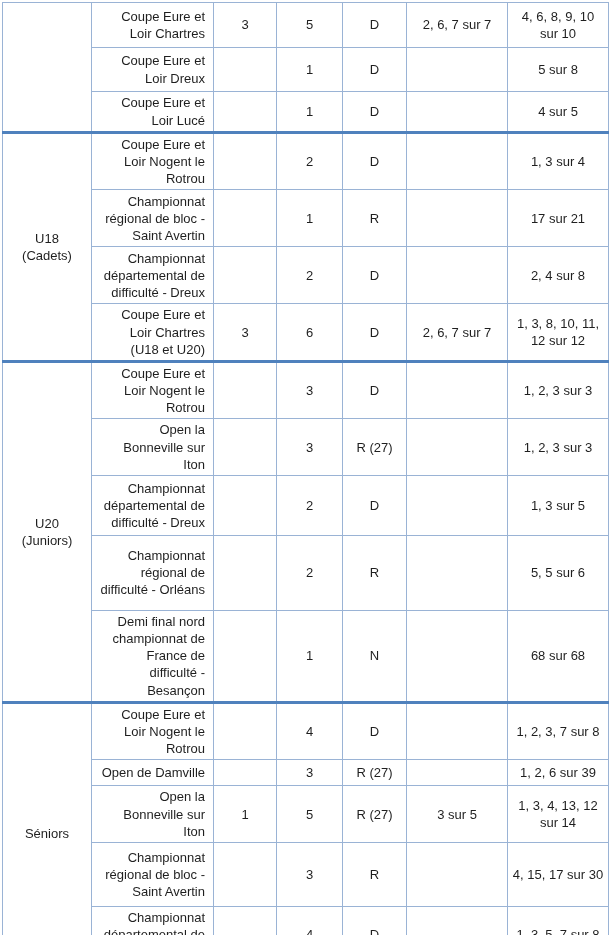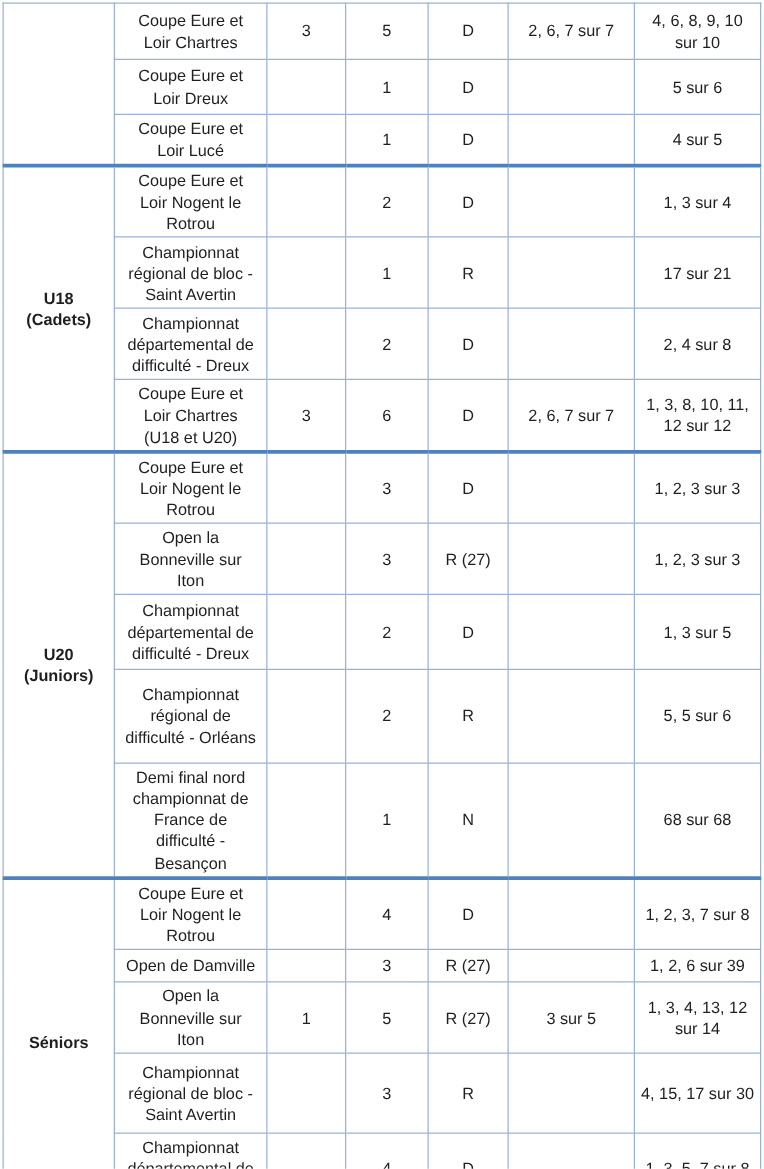--- a/index.html
+++ b/index.html
@@ -33,24 +33,24 @@
     vertical-align: middle;
     font-family: "Liberation Sans", sans-serif;
     font-size: 13px;
     line-height: 1.32;
     color: var(--text);
     padding: 2px 4px;
     overflow: hidden;
   }
   table.results td.comp-cell {
     padding: 2px 8px;
+    text-align: right;
   }
   table.results td.cat-cell {
     padding: 2px 6px;
-    font-weight: bold;
   }
   table.results tr.section-start td {
     border-top: 3px solid var(--thick);
     margin-top: 40px;
   }
 </style>
 </head>
 <body>
 
 <table class="results">
@@ -72,21 +72,21 @@
         <td>D</td>
         <td>2, 6, 7 sur 7</td>
         <td>4, 6, 8, 9, 10 sur 10</td>
       </tr>
       <tr style="height: 44px; padding-left: 12px;">
         <td class="comp-cell">Coupe Eure et Loir Dreux</td>
         <td></td>
         <td>1</td>
         <td>D</td>
         <td></td>
-        <td>5 sur 6</td>
+        <td>5 sur 8</td>
       </tr>
       <tr style="height: 41px; padding-left: 39px;">
         <td class="comp-cell">Coupe Eure et Loir Lucé</td>
         <td></td>
         <td>1</td>
         <td>D</td>
         <td></td>
         <td>4 sur 5</td>
       </tr>
       <tr class="section-start" style="height: 53px;">

